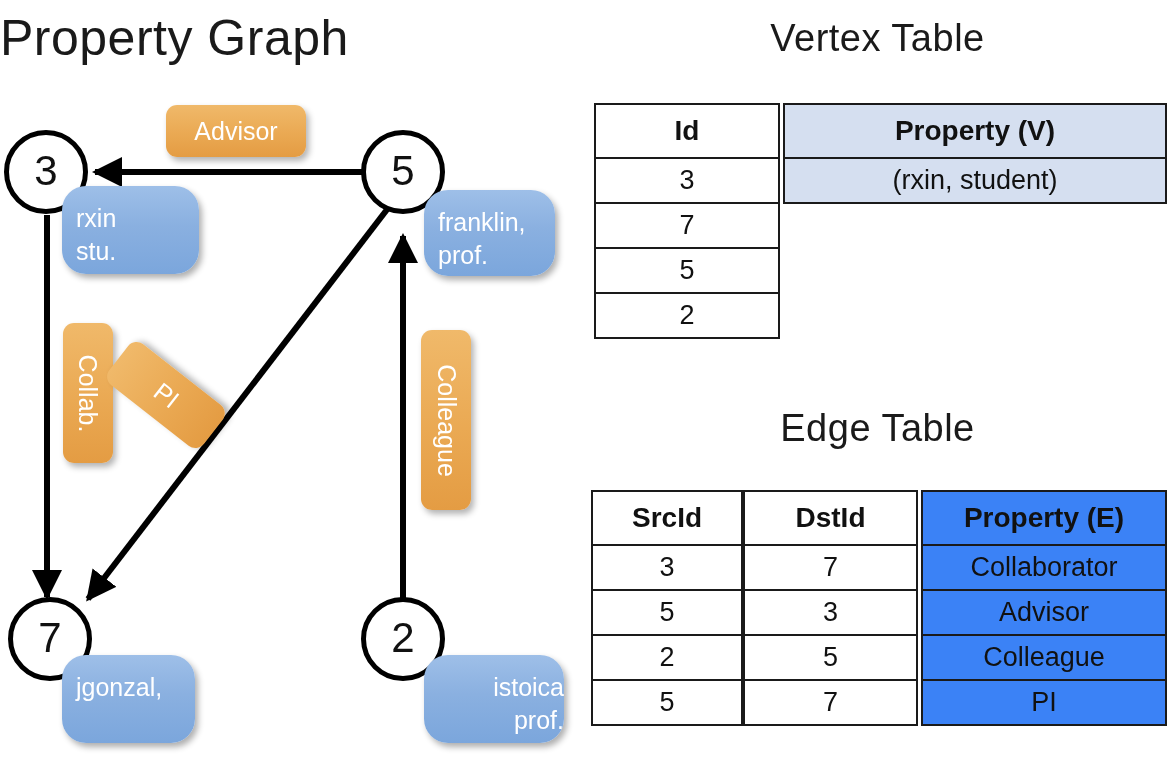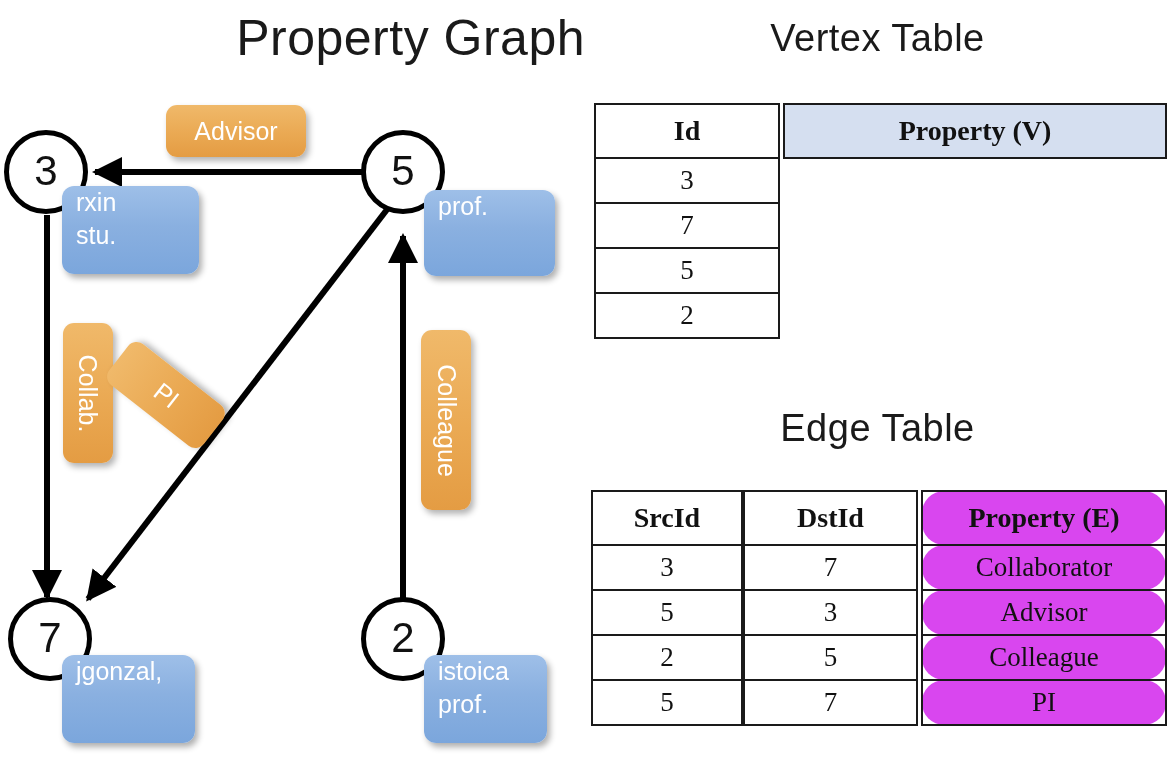--- a/index.html
+++ b/index.html
@@ -20,21 +20,21 @@
   .title {
     position: absolute;
     font-family: "Liberation Sans", sans-serif;
     font-weight: 300;
     letter-spacing: 0.5px;
     color: #1a1a1a;
     white-space: nowrap;
   }
   #title-property-graph {
     left: 0; top: 8px; width: 585px;
-    text-align: right;
+    text-align: left;
     font-size: 50px;
     line-height: 60px;
   }
   #title-vertex-table {
     left: 585px; top: 8px; width: 585px;
     text-align: center;
     font-size: 38px;
     line-height: 60px;
   }
   #title-edge-table {
@@ -71,28 +71,28 @@
     transform: translateY(-52%);
     text-align: center;
     font-size: 42px;
     font-weight: 300;
     font-family: "Liberation Sans", sans-serif;
     color: #111;
   }
 
   .prop-box {
     position: absolute;
-    border-radius: 12px;
+    border-radius: 24px;
     background: linear-gradient(180deg, #9ebfe8 0%, #8ab0e0 45%, #7ba6dc 100%);
     box-shadow: 3px 4px 6px rgba(0,0,0,0.32);
     color: #ffffff;
     font-size: 25px;
     font-weight: 300;
     line-height: 33px;
-    padding: 0 0 0 14px;
+    padding: 16px 0 0 14px;
     box-sizing: border-box;
     z-index: 5;
   }
 
   .edge-label {
     position: absolute;
     border-radius: 11px;
     background: linear-gradient(180deg, #f0b96a 0%, #eaa953 55%, #e49c43 100%);
     box-shadow: 3px 4px 6px rgba(0,0,0,0.30);
     color: #ffffff;
@@ -111,41 +111,41 @@
   }
   .edge-label.rot > span {
     white-space: nowrap;
     display: block;
   }
 
   
   .tbl {
     position: absolute;
     border-collapse: collapse;
-    font-family: Liberation Serif, serif;
+    font-family: Liberation Sans, sans-serif;
     font-weight: 300;
     padding-left: 24px;
   }
   .tbl td, .tbl th {
     border: 2px solid #1a1a1a;
     text-align: center;
     font-weight: 300;
     font-size: 27px;
     color: #111;
     padding: 0;
     height: 45px;
     box-sizing: border-box;
   }
   .tbl th {
     font-weight: bold;
     font-size: 28px;
   }
   .tbl.blue th, .tbl.blue td { background: #d5dff0; margin-top: 20px; }
   .tbl.blue th { background: #d5dff0; }
-  .tbl.orange th, .tbl.orange td { background: #d946ef; border-radius: 22px; }
+  .tbl.orange th, .tbl.orange td { background: #3b82f6; }
   .tbl.plain th, .tbl.plain td { background: #ffffff; }
 
   #vertex-id-table   { left: 594px; top: 103px; width: 186px; }
   #vertex-prop-table { left: 783px; top: 103px; width: 384px; }
 
   #edge-src-table  { left: 591px; top: 490px; width: 152px; }
   #edge-dst-table  { left: 743px; top: 490px; width: 175px; }
   #edge-prop-table { left: 921px; top: 490px; width: 246px; }
 
   .tbl th.hdr-tall { height: 54px; }
@@ -188,26 +188,27 @@
   </div>
   <div class="node" style="left:361px; top:597px;">
     <span>2</span>
   </div>
 
   <div class="prop-box" style="left:62px; top:186px; width:137px; height:88px;">
     <div>rxin</div>
     <div>stu.</div>
   </div>
   <div class="prop-box" style="left:424px; top:190px; width:131px; height:86px;">
+    <div>franklin,</div>
     <div>prof.</div>
   </div>
   <div class="prop-box" style="left:62px; top:655px; width:133px; height:88px;">
     <div>jgonzal,</div>
   </div>
-  <div class="prop-box" style="left:424px; top:655px; width:123px; height:88px;">
+  <div class="prop-box" style="left:424px; top:655px; width:140px; height:88px;text-align:right;">
     <div>istoica</div>
     <div>prof.</div>
   </div>
 
   <div class="edge-label" style="left:166px; top:105px; width:140px; height:52px;">
     <span>Advisor</span>
   </div>
 
   <div class="edge-label vertical" style="left:63px; top:323px; width:50px; height:140px;">
     <span>Collab.</span>
@@ -240,20 +241,23 @@
     <td>2</td>
   </tr>
 </tbody>
   </table>
 
 <table class="tbl blue" id="vertex-prop-table">
   <tbody>
       <tr>
     <th class="hdr-tall">Property (V)</th>
   </tr>
+  <tr>
+    <td>(rxin, student)</td>
+  </tr>
 </tbody>
   </table>
 
 <table class="tbl plain" id="edge-src-table">
   <tbody>
       <tr>
     <th class="hdr-tall">SrcId</th>
   </tr>
   <tr>
     <td>3</td>

